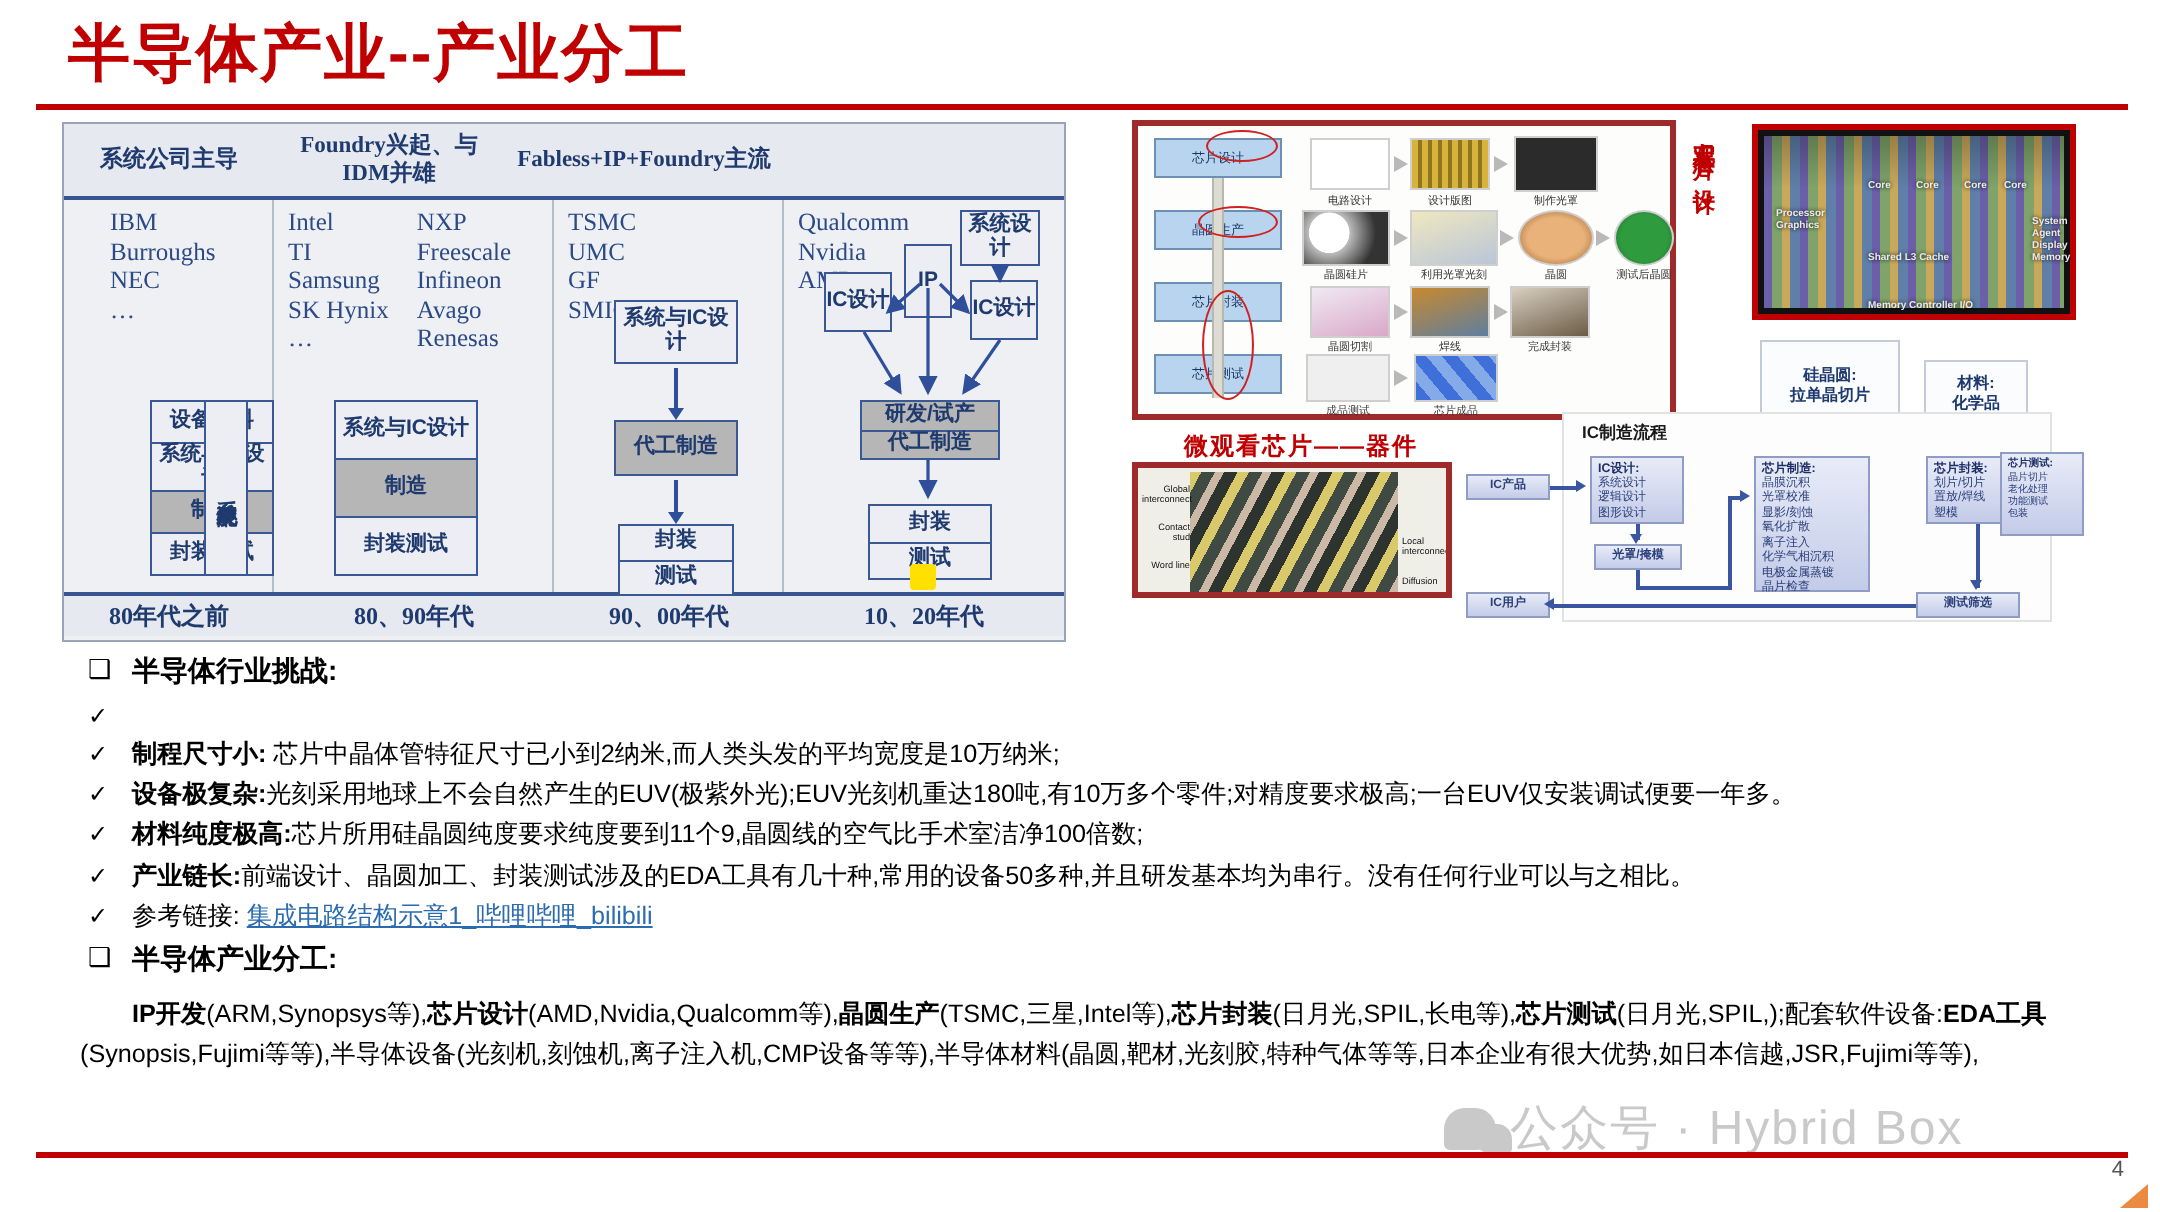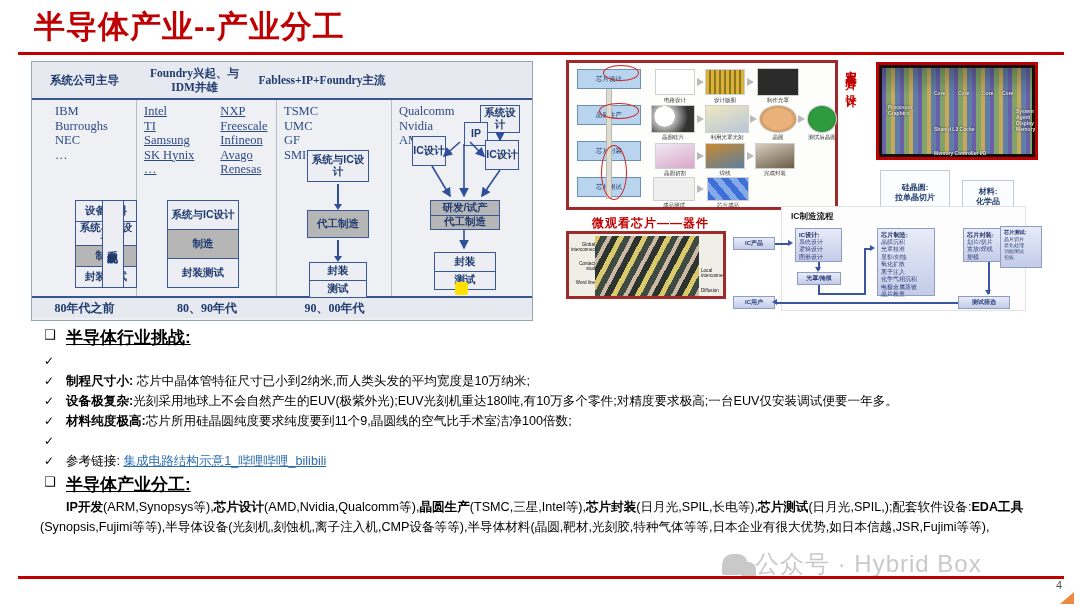--- a/index.html
+++ b/index.html
@@ -58,21 +58,21 @@
     border-right: 1px solid #b6bdcb;
     padding: 4px 5px 0 7px;
   }
   .era-col:last-child { border-right: none; }
   .firms {
     font-family: "Liberation Serif", "DejaVu Serif", serif;
     color: #2c4a86;
     font-size: 12.5px;
     line-height: 1.16;
   }
-  .firms-2col { display: flex; gap: 26px; text-decoration: underline; }
+  .firms-2col { display: flex; gap: 14px; }
   .era-footer {
     display: flex;
     height: 22px;
     border-top: 2px solid #39558f;
     background: #e6e9ef;
   }
   .era-footer .fcell {
     font-family: "Liberation Serif", "DejaVu Serif", serif;
     color: #1f3a6e;
     font-weight: bold;
@@ -330,21 +330,21 @@
   }
   .b-mark {
     width: 26px;
     flex: 0 0 26px;
     font-size: 12px;
     padding-left: 4px;
   }
   .b-mark.sq { font-size: 13px; }
   .b-head { font-weight: bold; white-space: nowrap; }
   .b-row.head-row { margin-bottom: 6px; }
-  .b-row.head-row .b-text { font-weight: bold; font-size: 17px; text-decoration: underline; }
+  .b-row.head-row .b-text { font-weight: bold; font-size: 14px; }
   .link {
     color: #2b6cb0;
     text-decoration: underline;
   }
   #para {
     position: absolute;
     left: 40px; top: 497px;
     width: 1005px;
     font-size: 12.6px;
     line-height: 1.62;
@@ -474,21 +474,21 @@
       </div>
     </div>
 
     <div class="era-col" style="width:140px">
       <div class="firms">
         <div>Qualcomm</div>
         <div>Nvidia</div>
         <div>AMD</div>
       </div>
       <div class="bx" style="left:88px; top:5px; width:40px; height:28px;">系统设计</div>
-      <div class="bx" style="left:72px; top:22px; width:24px; height:24px;">IP</div>
+      <div class="bx" style="left:60px; top:22px; width:24px; height:37px;">IP</div>
       <div class="bx" style="left:20px; top:36px; width:34px; height:30px;">IC设计</div>
       <div class="bx" style="left:93px; top:40px; width:34px; height:30px;">IC设计</div>
 
       <svg style="position:absolute; left:0; top:0; width:140px; height:196px; pointer-events:none;">
         <defs>
           <marker id="ah4" markerWidth="6" markerHeight="6" refX="5" refY="3" orient="auto">
             <path d="M0,0 L6,3 L0,6 z" fill="#2f4f9b"></path>
           </marker>
         </defs>
         <line x1="108" y1="33" x2="108" y2="40" stroke="#2f4f9b" stroke-width="1.6" marker-end="url(#ah4)"></line>
@@ -508,20 +508,21 @@
         <div>封装</div>
         <div>测试</div>
       </div>
     </div>
   </div>
 
   <div class="era-footer">
     <div class="fcell" style="width:105px">80年代之前</div>
     <div class="fcell" style="width:140px">80、90年代</div>
     <div class="fcell" style="width:115px">90、00年代</div>
+    <div class="fcell" style="width:140px">10、20年代</div>
   </div>
 </div>
 <div id="cursor-dot"></div>
 
 <div id="panel-macro">
   <div class="mini-flow">
     <div class="mfb">芯片设计</div>
     <div class="mfb">晶圆生产</div>
     <div class="mfb">芯片封装</div>
     <div class="mfb">芯片测试</div>
@@ -683,20 +684,21 @@
     <div><span class="b-head">设备极复杂:</span><span>光刻采用地球上不会自然产生的EUV(极紫外光);EUV光刻机重达180吨,有10万多个零件;对精度要求极高;一台EUV仅安装调试便要一年多。</span></div>
   </div>
 
   <div class="b-row">
     <div class="b-mark">✓</div>
     <div><span class="b-head">材料纯度极高:</span><span>芯片所用硅晶圆纯度要求纯度要到11个9,晶圆线的空气比手术室洁净100倍数;</span></div>
   </div>
 
   <div class="b-row">
     <div class="b-mark">✓</div>
+    <div><span class="b-head">产业链长:</span><span>前端设计、晶圆加工、封装测试涉及的EDA工具有几十种,常用的设备50多种,并且研发基本均为串行。没有任何行业可以与之相比。</span></div>
   </div>
 
   <div class="b-row">
     <div class="b-mark">✓</div>
     <div><span>参考链接:</span> <span class="link">集成电路结构示意1_哔哩哔哩_bilibili</span></div>
   </div>
 
   <div class="b-row head-row" style="margin-top:2px">
     <div class="b-mark sq">❑</div>
     <div class="b-text">半导体产业分工:</div>

